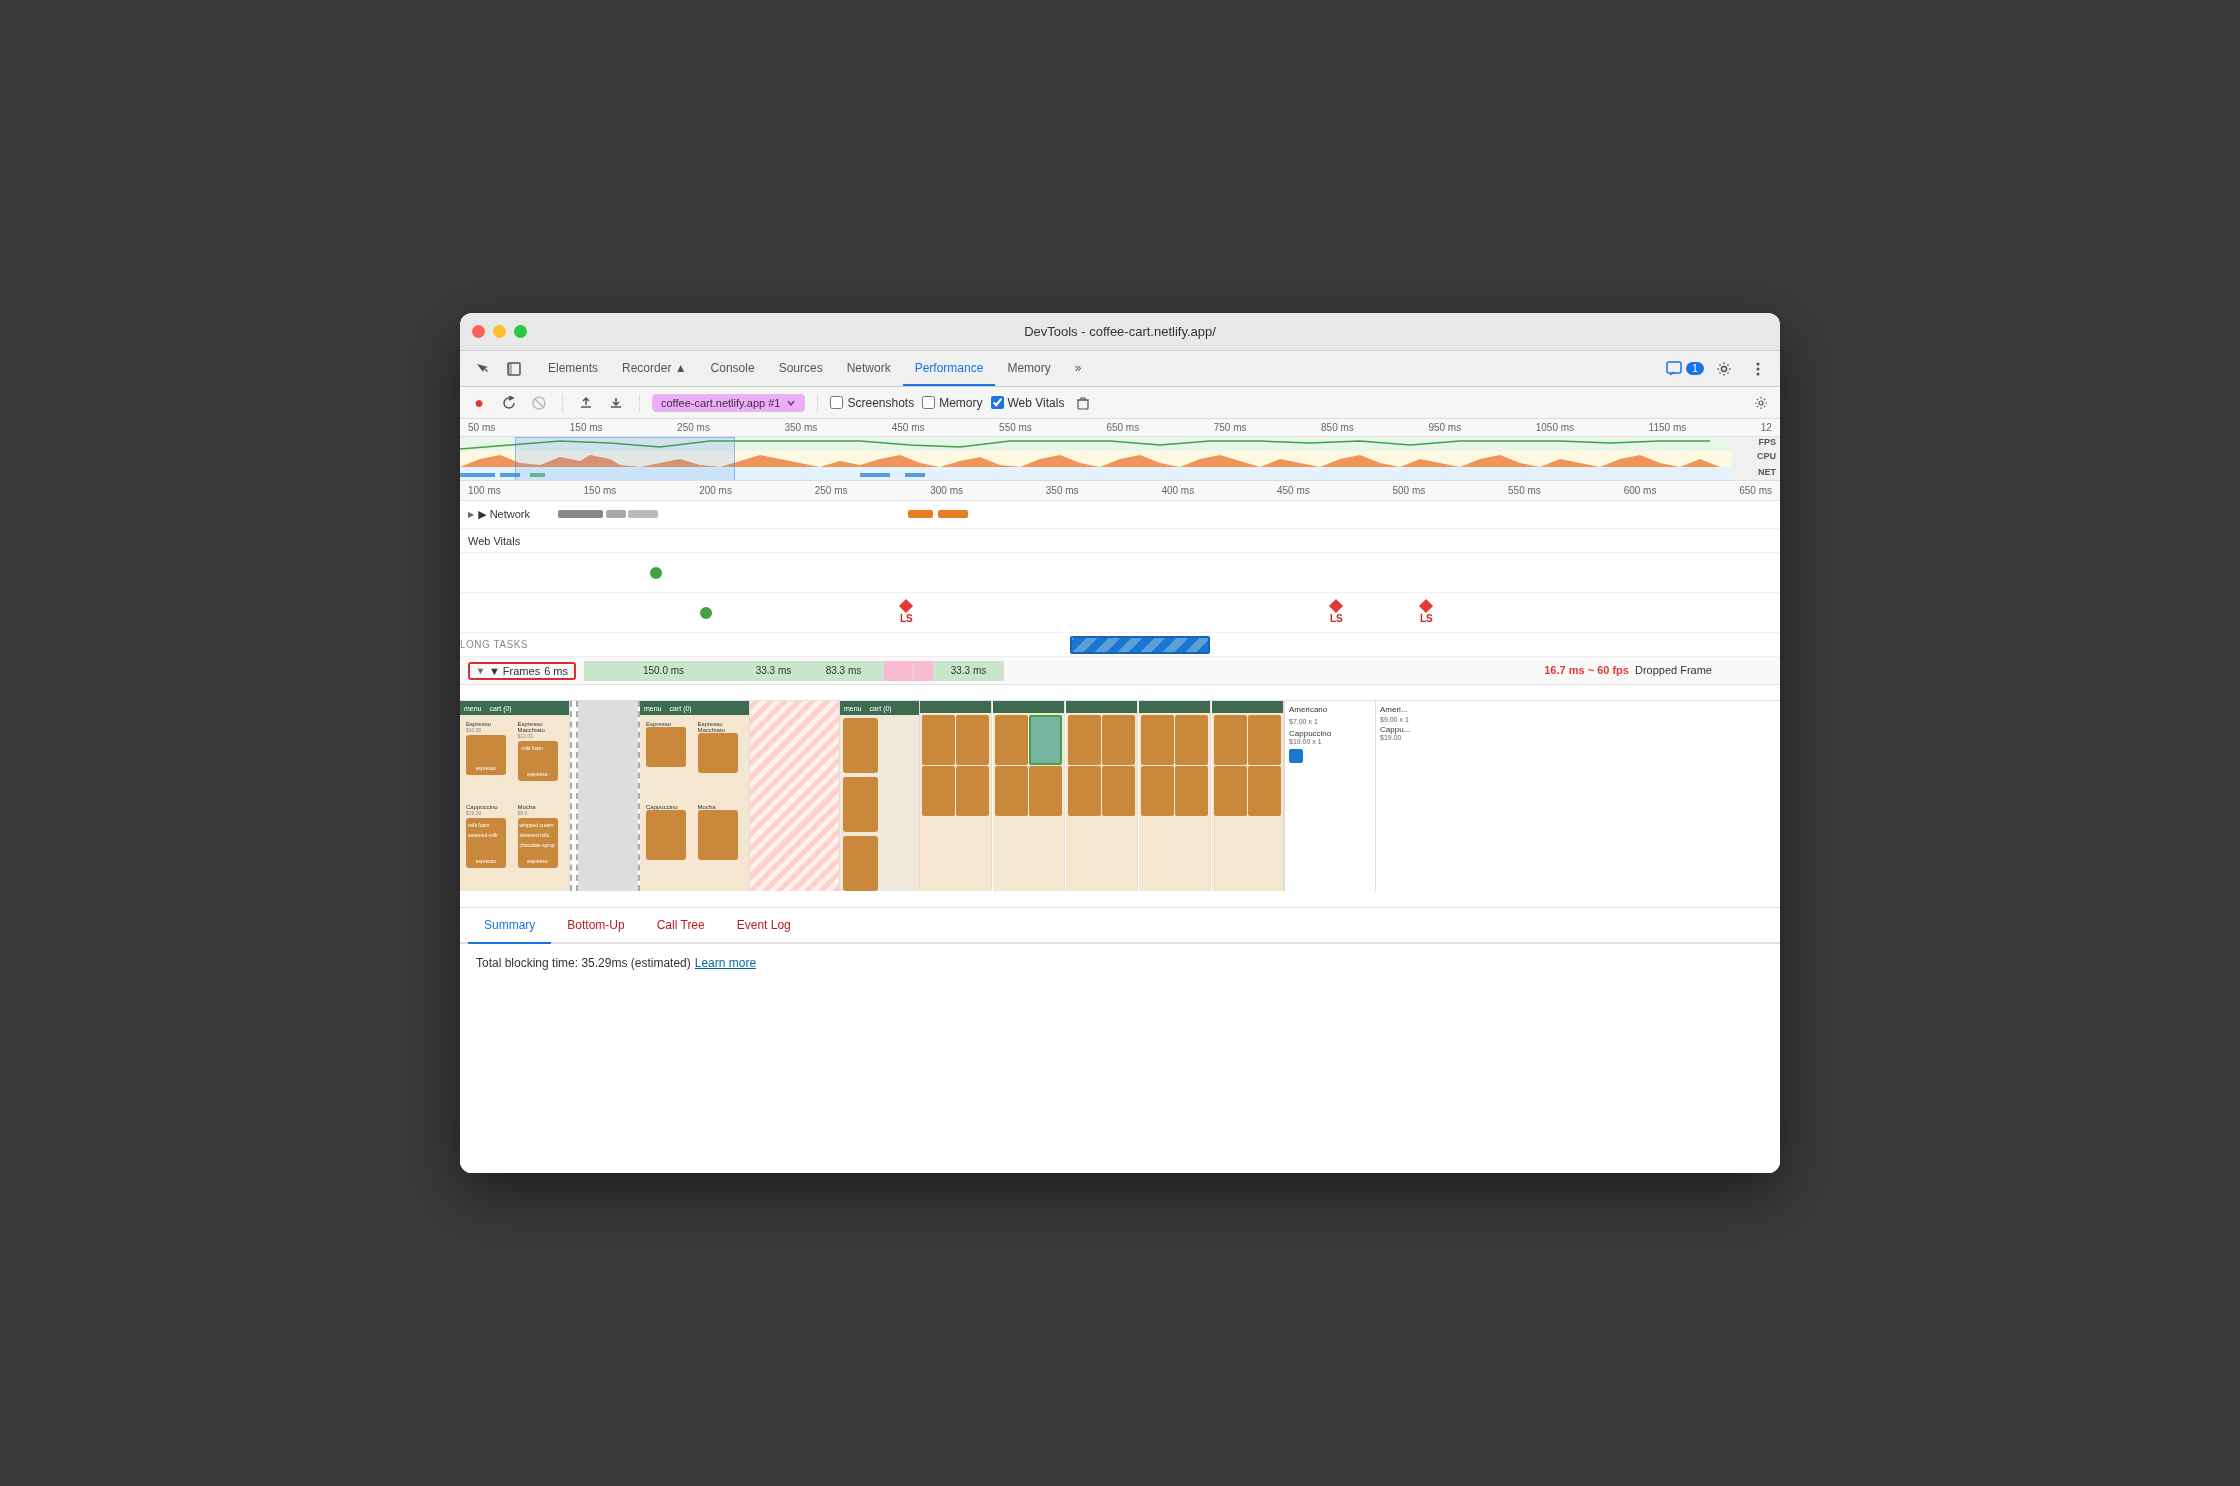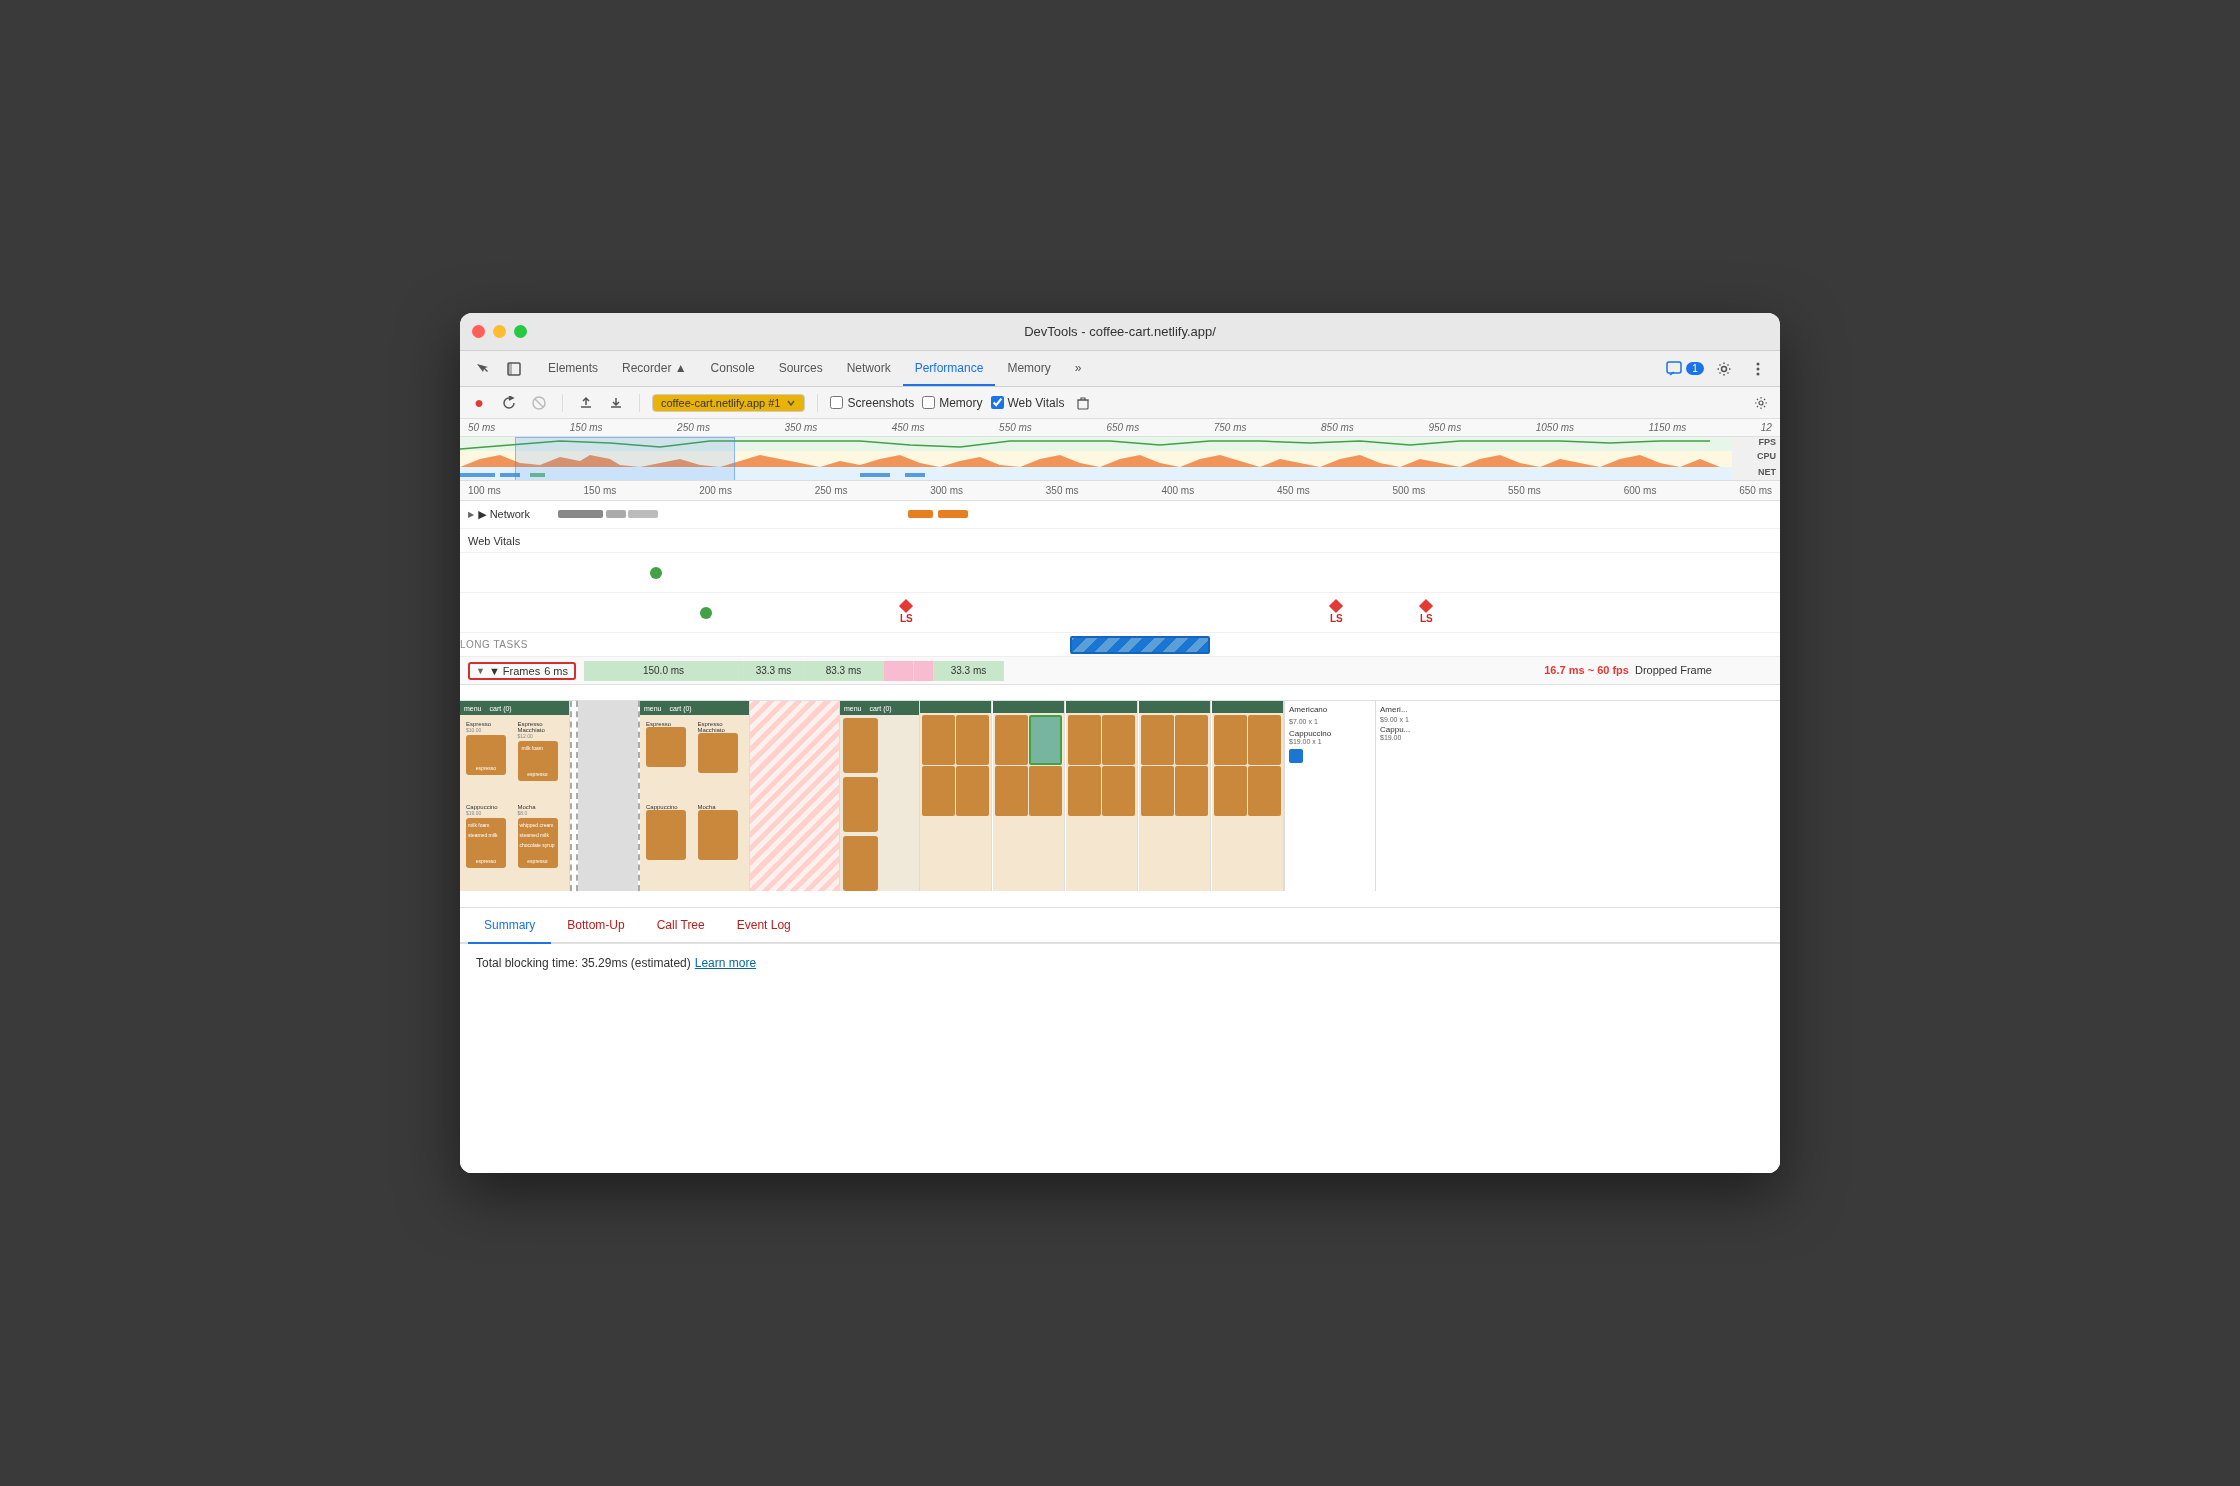--- a/index.html
+++ b/index.html
@@ -135,21 +135,21 @@
     .toolbar-btn.disabled { color: #bbb; }
     .toolbar-separator {
       width: 1px;
       height: 18px;
       background: #ddd;
       margin: 0 4px;
     }
     .toolbar-select {
       display: flex;
       align-items: center;
-      background: #eab308;
+      background: #f0abfc;
       border: 1px solid #ccc;
       border-radius: 4px;
       padding: 2px 8px;
       font-size: 11px;
       color: #333;
       gap: 6px;
       cursor: pointer;
     }
     .checkbox-label {
       display: flex;
@@ -185,21 +185,20 @@
       padding: 0 8px;
       font-size: 10px;
       color: #666;
       position: relative;
     }
     .ruler-marks {
       display: flex;
       gap: 0;
       width: 100%;
       justify-content: space-between;
-      font-style: italic;
     }
     .ruler-mark { font-size: 10px; color: #666; }
     .overview-bars {
       height: 44px;
       position: relative;
       overflow: hidden;
     }
     .bar-label {
       position: absolute;
       right: 4px;

